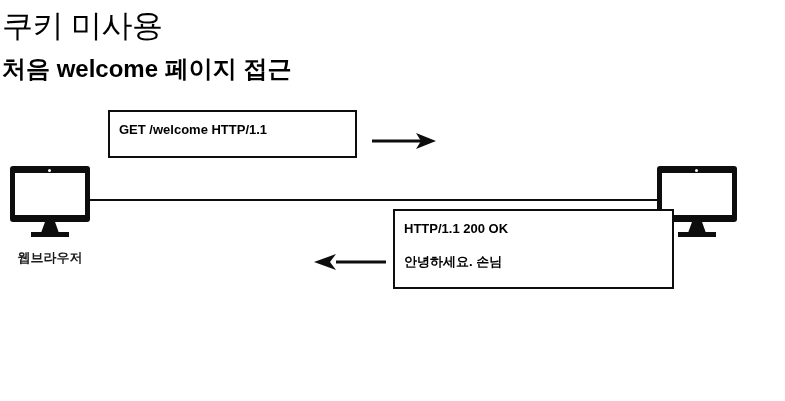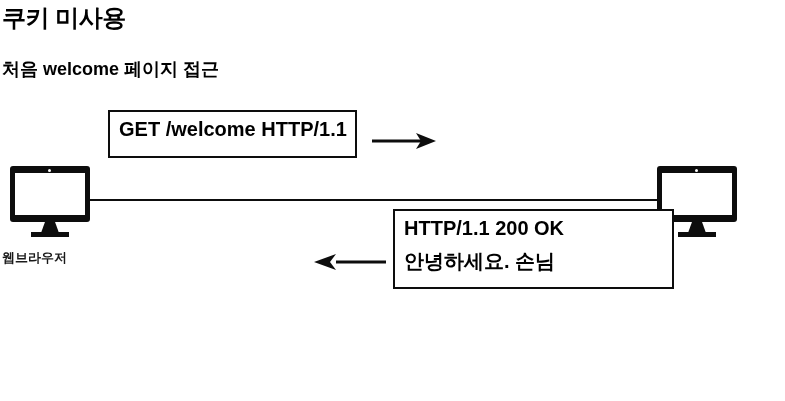--- a/index.html
+++ b/index.html
@@ -15,33 +15,33 @@
     position: relative;
     width: 785px;
     height: 401px;
     background: #ffffff;
     overflow: hidden;
   }
   
   #title {
     position: absolute;
     left: 2px;
-    top: 0;
-    font-size: 24px;
-    font-weight: bold;
+    top: 8px;
+    font-size: 31px;
+    font-weight: normal;
     line-height: 36px;
     letter-spacing: -0.5px;
     color: #000000;
     white-space: nowrap;
   }
   #subtitle {
     position: absolute;
     left: 2px;
     top: 56px;
-    font-size: 18px;
+    font-size: 24px;
     font-weight: bold;
     line-height: 26px;
     color: #000000;
     white-space: nowrap;
   }
   
   .node {
     position: absolute;
     width: 96px;
   }
@@ -94,20 +94,21 @@
   .monitor .base {
     position: absolute;
     left: 21px;
     top: 66px;
     width: 38px;
     height: 5px;
     background: #0d0d0d;
   }
   .node-label {
     margin-top: 12px;
+    text-align: center;
     font-size: 13px;
     font-weight: bold;
     line-height: 16px;
     color: #1a1a1a;
     white-space: nowrap;
   }
   
   #wire {
     position: absolute;
     left: 90px;
@@ -130,21 +131,21 @@
     width: 249px;
     height: 48px;
   }
   #box-response {
     left: 393px;
     top: 209px;
     width: 281px;
     height: 80px;
   }
   .msg-line {
-    font-size: 20px;
+    font-size: 13px;
     font-weight: bold;
     line-height: 23px;
     color: #000000;
     white-space: nowrap;
   }
   #box-response .msg-line + .msg-line {
     margin-top: 10px;
   }
   
   .arrow {

